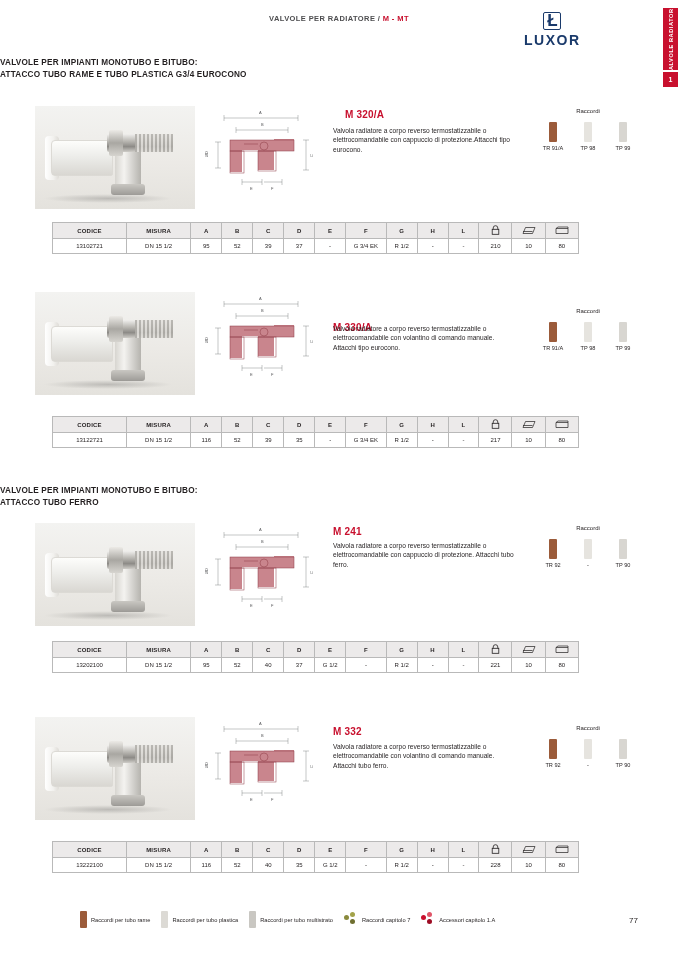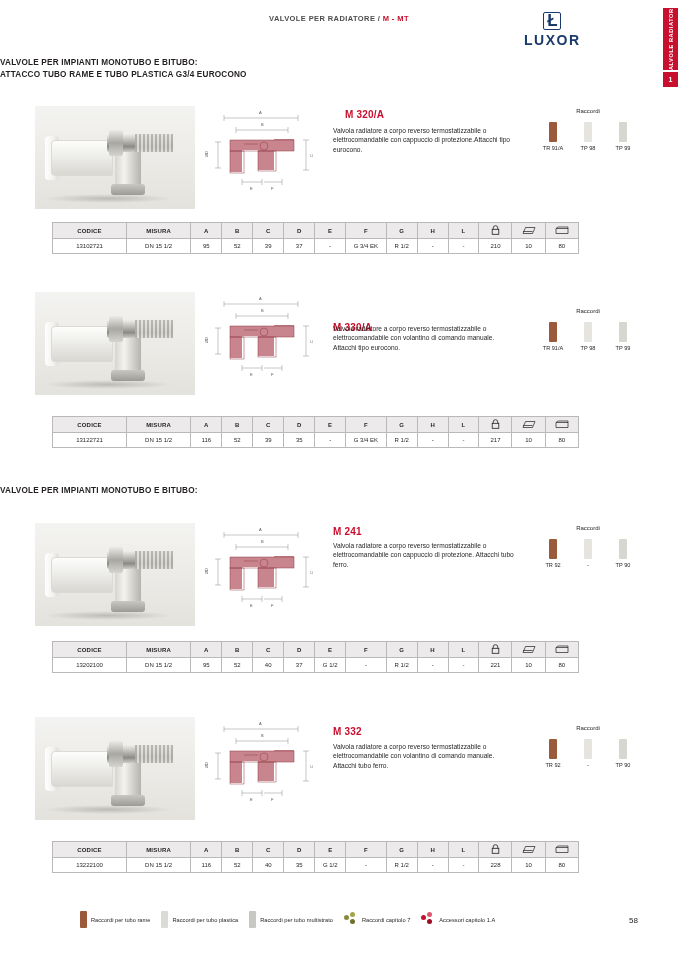--- a/index.html
+++ b/index.html
@@ -461,20 +461,21 @@
       <td>-</td>
       <td>217</td>
       <td>10</td>
       <td>80</td>
     </tr>
   </tbody>
 </table>
 
 <div class="section-title" style="top:485px;">
   <div>VALVOLE PER IMPIANTI MONOTUBO E BITUBO:</div>
+  <div>ATTACCO TUBO FERRO</div>
 </div>
 
 <div class="photo" style="left:35px; top:523px;">
   <div class="valve-cap"></div>
   <div class="valve-body"></div>
   <div class="outlet"></div>
   <div class="outlet-ring"></div>
   <div class="stem"></div>
   <div class="stem-rings"></div>
   <div class="nut"></div>
@@ -760,14 +761,14 @@
     </div>
     <div class="legend-item">
       <div class="dot-group">
         <div class="dot" style="left:0;top:4px;background:#c8102e"></div>
         <div class="dot" style="left:6px;top:1px;background:#e05568"></div>
         <div class="dot" style="left:6px;top:8px;background:#9d0c24"></div>
       </div>
       <div class="legend-txt">Accessori capitolo 1.A</div>
     </div>
   </div>
-  <div class="page-num">58</div>
+  <div class="page-num">77</div>
 </div>
 
 </body></html>

